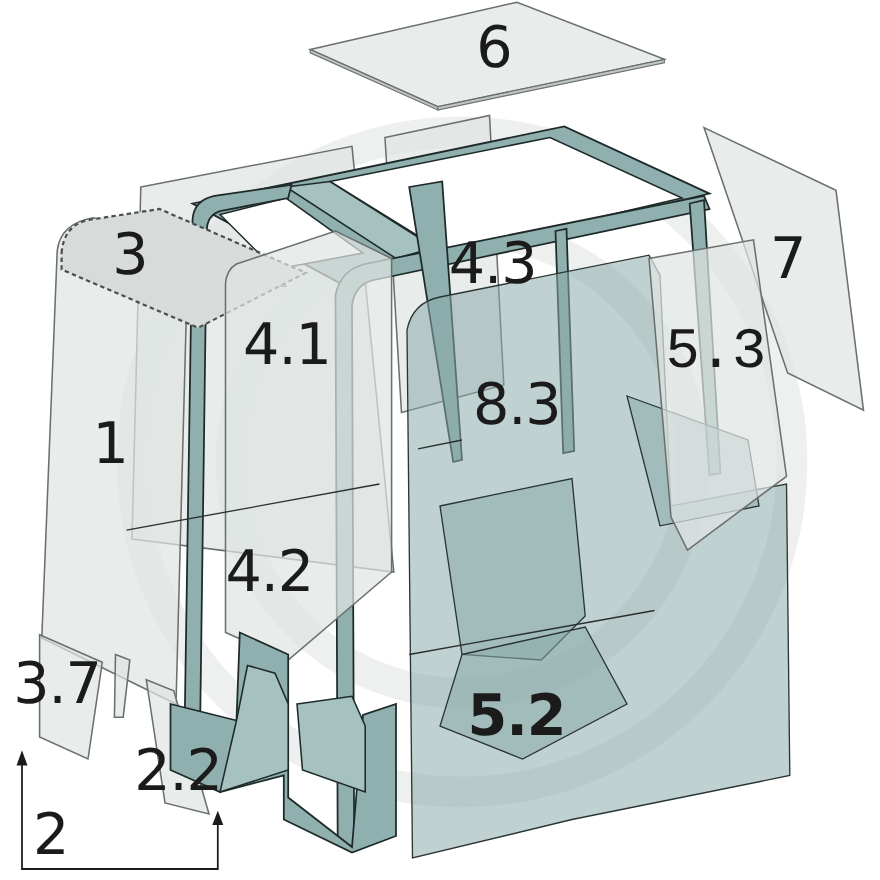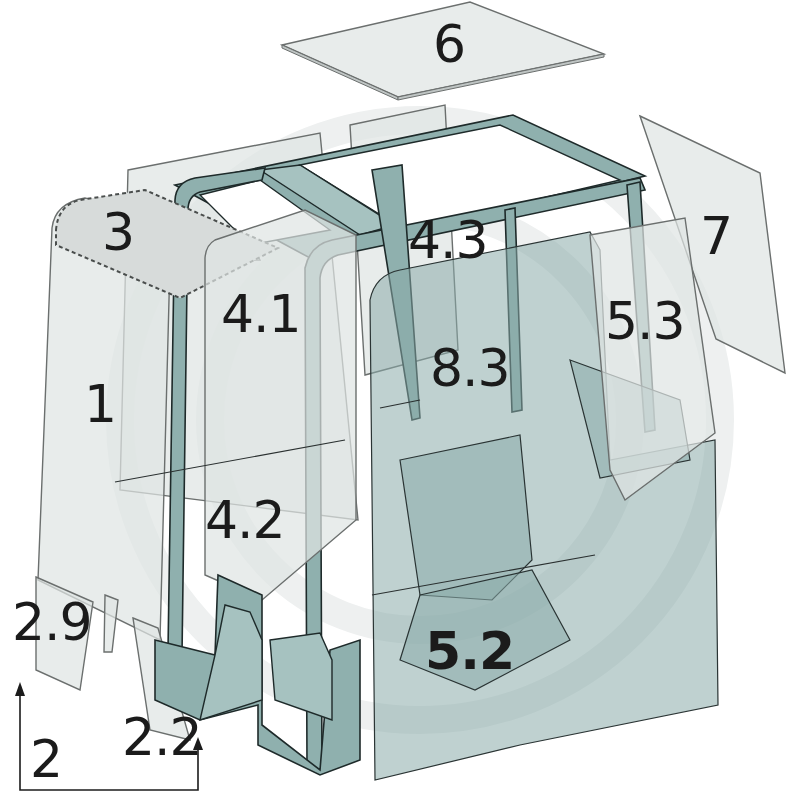--- a/index.html
+++ b/index.html
@@ -105,20 +105,20 @@
     <polygon class="arrow-head" points="20,682 15,696 25,696"></polygon>
     <polygon class="arrow-head" points="198,737 193,750 203,750"></polygon>
   </g>
 </svg>
 
 <div class="label" style="left:433px;top:18px;">6</div>
 <div class="label" style="left:700px;top:210px;">7</div>
 <div class="label" style="left:408px;top:166px;margin-top:48px;">4.3</div>
 <div class="label" style="left:102px;top:206px;">3</div>
 <div class="label" style="left:205px;top:288px;margin-left:16px;">4.1</div>
-<div class="label" style="left:605px;top:295px;">5.3</div>
+<div class="label" style="left:605px;top:295px;font-family:Liberation Mono, monospace;">5.3</div>
 <div class="label" style="left:430px;top:342px;">8.3</div>
 <div class="label" style="left:84px;top:378px;">1</div>
 <div class="label" style="left:205px;top:494px;text-align:right;">4.2</div>
-<div class="label" style="left:12px;top:596px;">2.9</div>
+<div class="label" style="left:12px;top:596px;">3.7</div>
 <div class="label" style="left:425px;top:625px;font-weight:bold;">5.2</div>
-<div class="label" style="left:122px;top:675px;margin-top:36px;">2.2</div>
+<div class="label" style="left:122px;top:675px;">2.2</div>
 <div class="label" style="left:30px;top:733px;">2</div>
 
 </body></html>

